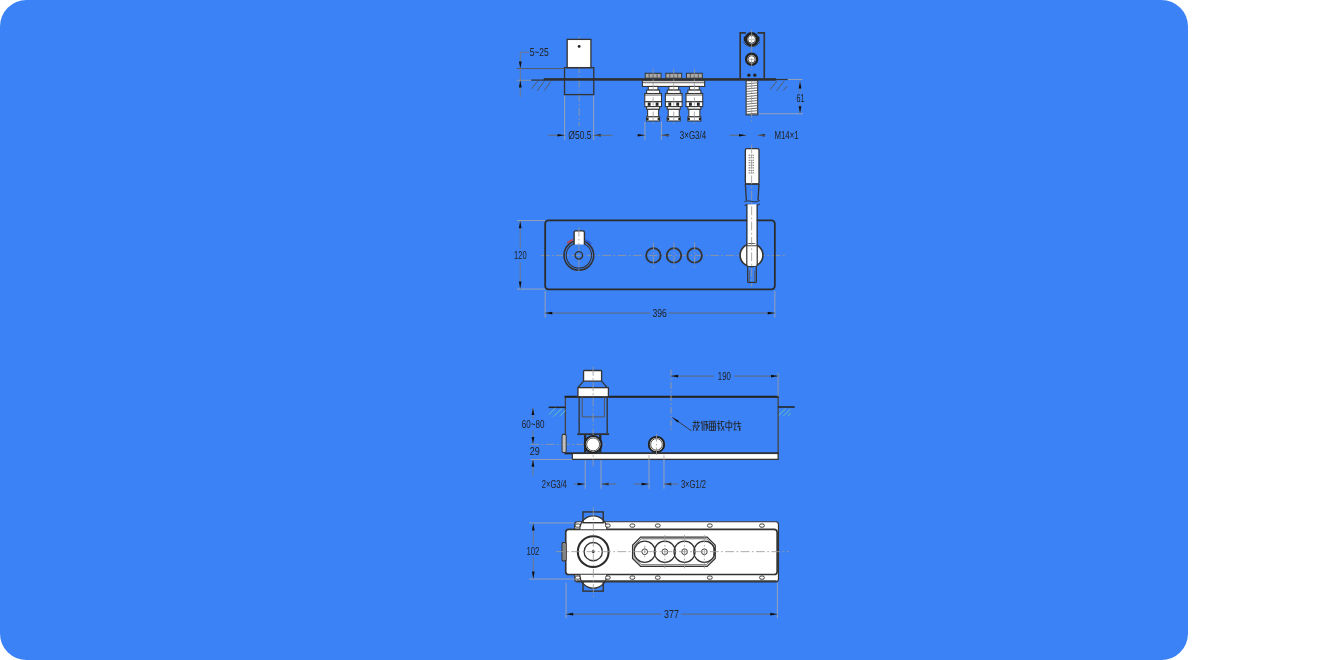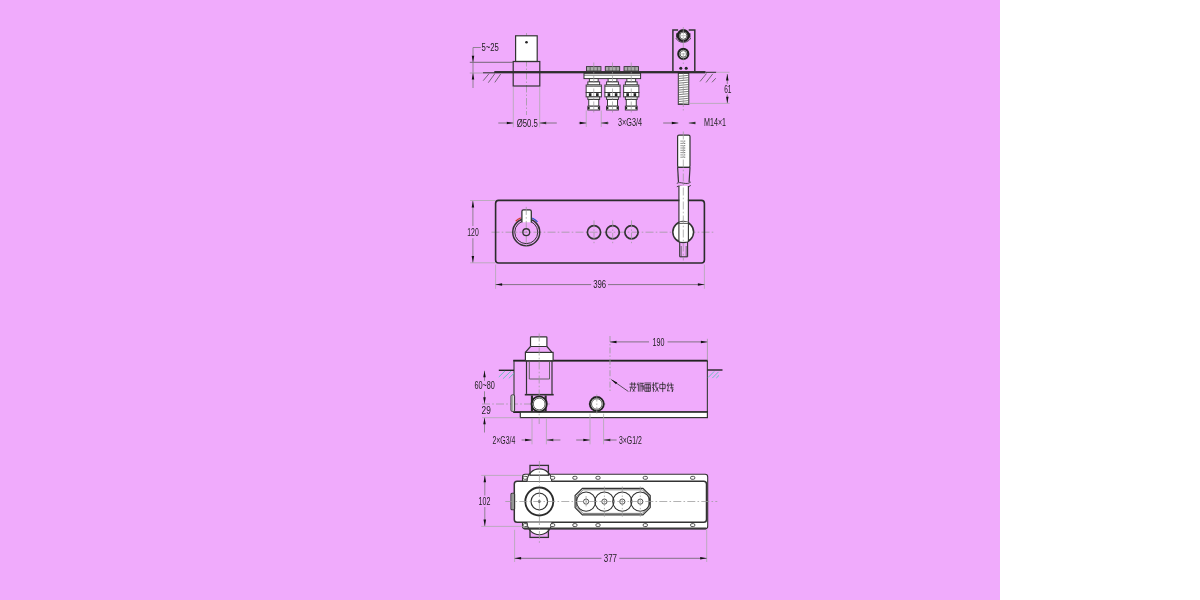--- a/index.html
+++ b/index.html
@@ -1,16 +1,16 @@
 <!DOCTYPE html>
 <html><head>
 <meta charset="utf-8">
 <style>
 html,body{margin:0;padding:0;background:#fff;}
-#page{width:1000px;height:600px;position:relative;background:#f0abfc;overflow:hidden;}
+#page{width:1080px;height:600px;position:relative;background:#3b82f6;overflow:hidden;border-radius:24px;}
 text{font-family:"Liberation Sans",sans-serif;fill:#222;}
 </style>
 </head>
 <body>
 <div id="page">
 <svg width="1200" height="600" viewBox="0 0 1200 600">
 <g id="view1">
 
 <line x1="526.5" y1="33" x2="526.5" y2="115" stroke="#999" stroke-width="0.75" stroke-dasharray="7.5 2 1.5 2"></line>
 

